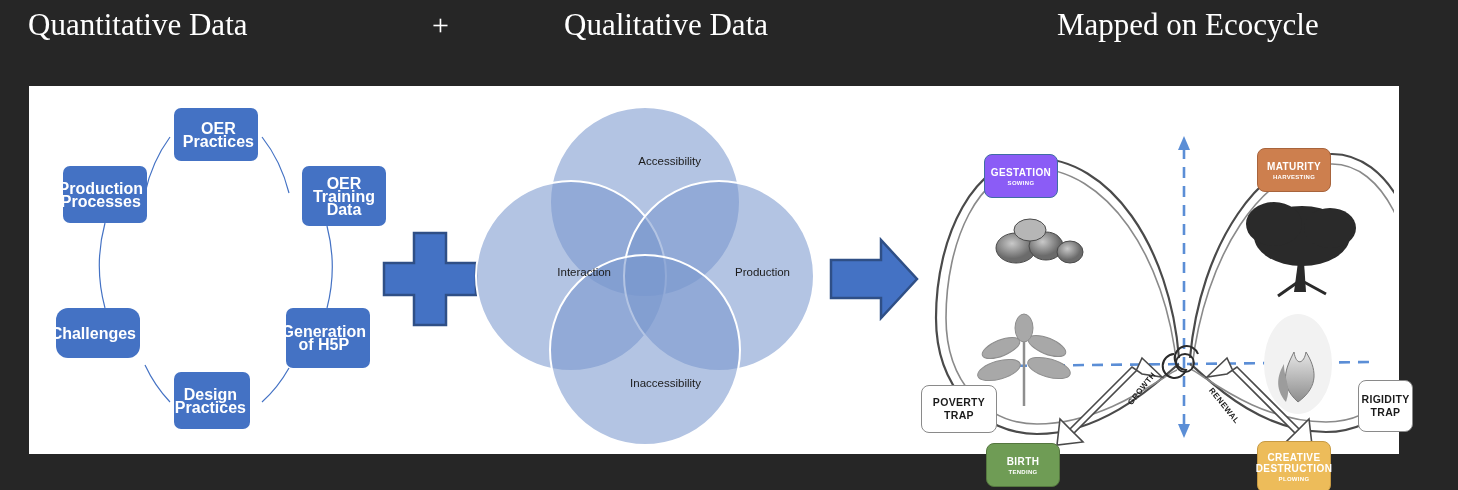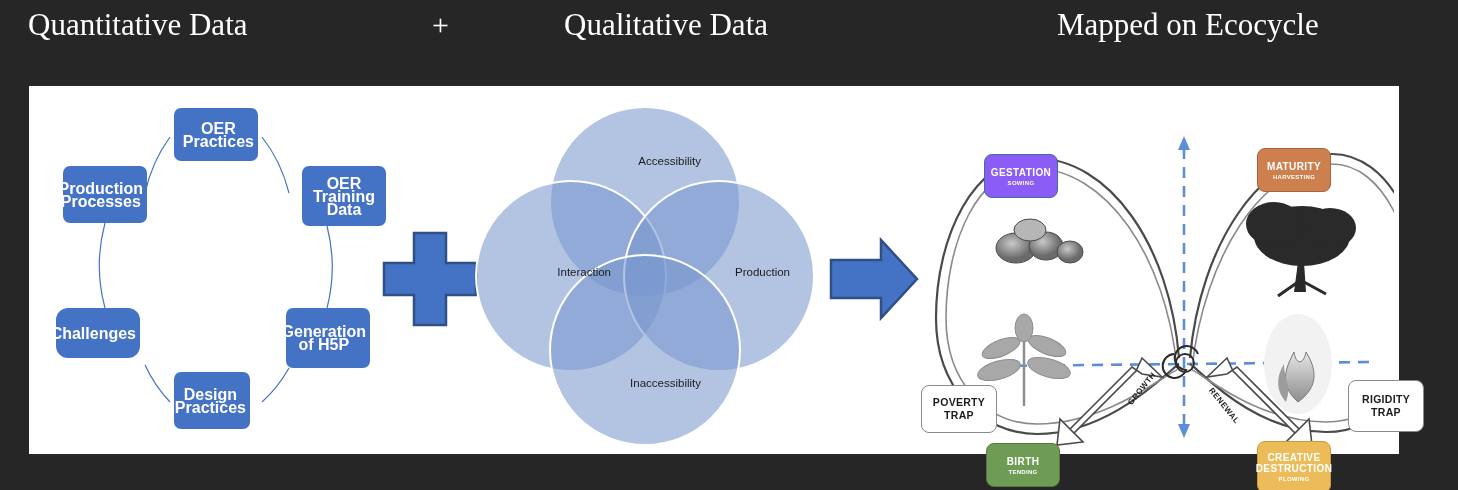--- a/index.html
+++ b/index.html
@@ -98,21 +98,21 @@
   #eb-cd{left:383px;top:345px;width:74px;height:52px;background:#edbc5a;border:1px solid #c79a43;}
 
   .trap{
     position:absolute;border-radius:8px;background:#ffffff;
     border:1.5px solid #8a8a8a;z-index:6;
     display:flex;flex-direction:column;align-items:center;justify-content:center;
     color:#1b1b1b;font-size:10.5px;font-weight:bold;line-height:13px;
     letter-spacing:.3px;text-align:center;box-sizing:border-box;margin-top:44px;
   }
   #tr-pov{left:47px;top:245px;width:76px;height:48px;}
-  #tr-rig{left:474px;top:240px;width:76px;height:52px;}
+  #tr-rig{left:484px;top:240px;width:55px;height:52px;}
 
   .bannerlbl{
     position:absolute;font-size:8px;font-weight:bold;color:#1b1b1b;
     letter-spacing:.5px;white-space:nowrap;z-index:8;
   }
   #bl-growth{left:252px;top:305px;transform:rotate(-51deg);transform-origin:0 0;}
   #bl-renewal{left:340px;top:290px;transform:rotate(51deg);transform-origin:0 0;}
 </style>
 </head>
 <body>

